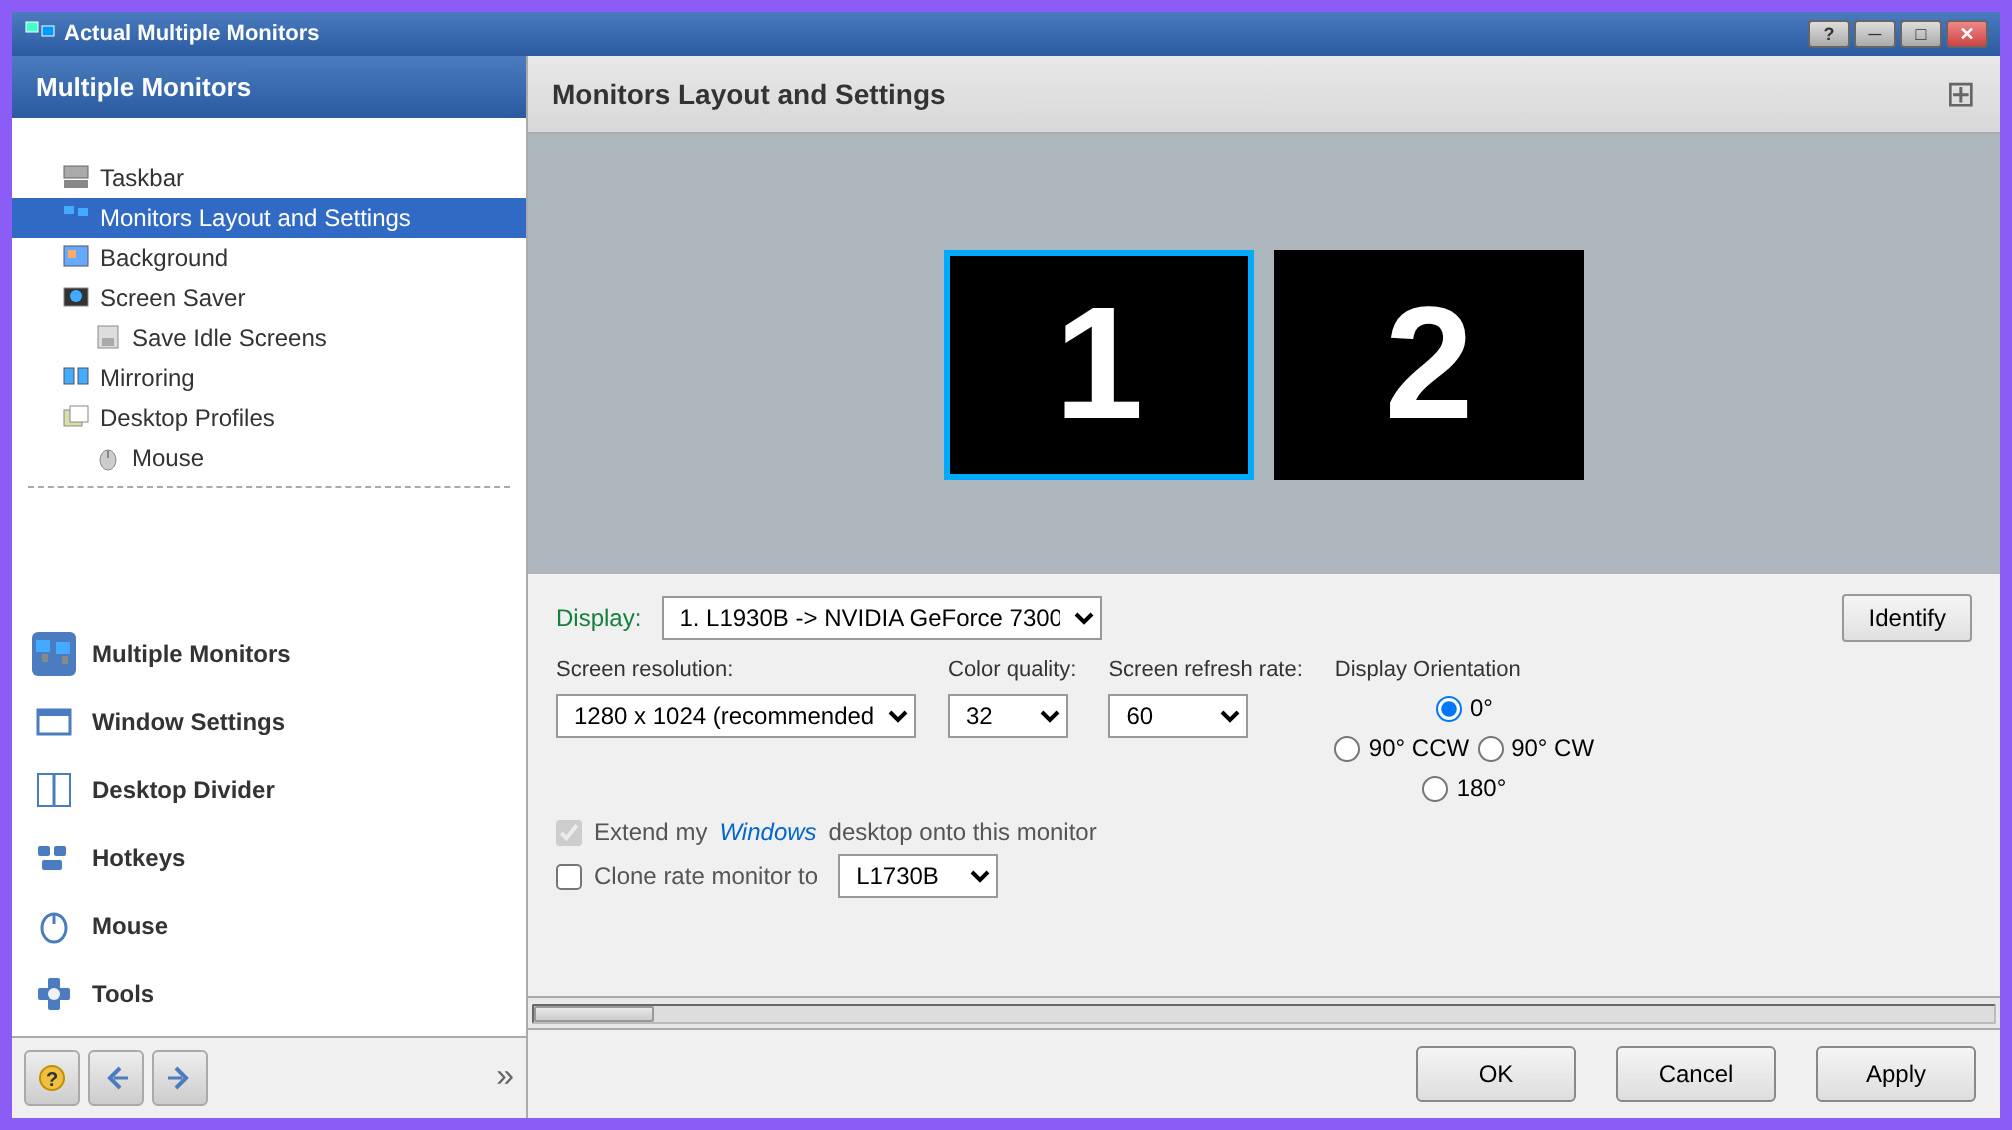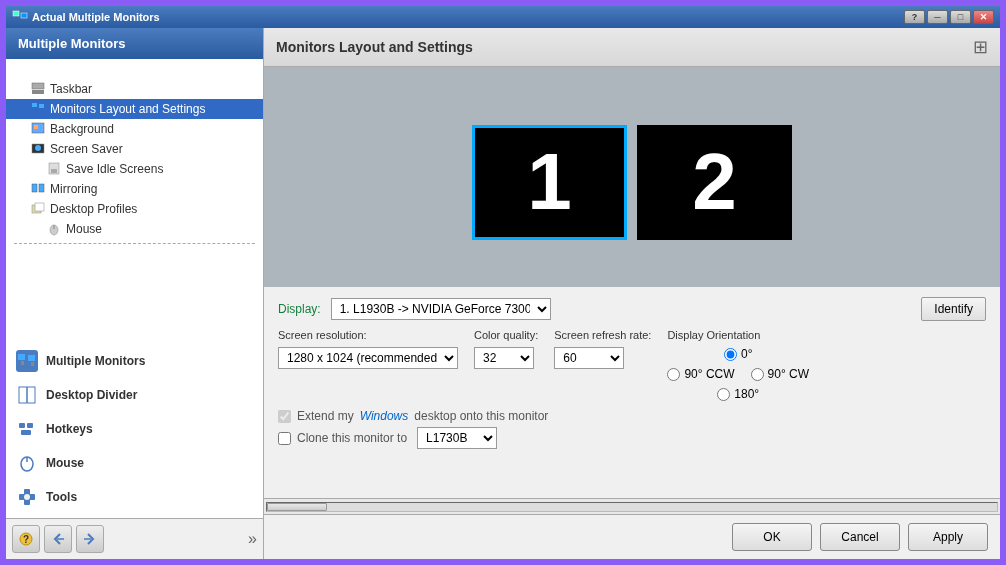--- a/index.html
+++ b/index.html
@@ -113,21 +113,21 @@
     .radio-row-center { justify-content: center; }
     .radio-input { cursor: pointer; }
 
     .checkbox-row { display: flex; align-items: center; gap: 6px; margin-bottom: 4px; }
     .checkbox-input { cursor: pointer; }
     .checkbox-label { font-size: 12px; color: #555; }
 
     
     .bottom-bar {
       border-top: 1px solid #aaa; padding: 8px 12px; display: flex; align-items: center;
-      justify-content: flex-end; gap: 8px; background: #f0f0f0;
+      justify-content: flex-end; gap: 20px; background: #f0f0f0;
     }
     .action-btn {
       height: 28px; width: 80px; border: 1px solid #888;
       background: linear-gradient(to bottom, #f5f5f5, #ddd);
       font-size: 12px; cursor: pointer; border-radius: 3px;
     }
 
     .nav-icon-blue { background: #4a7cbf; border-radius: 3px; }
 
     
@@ -249,20 +249,29 @@
         <button class="nav-btn">
           <span class="nav-btn-icon nav-icon-blue">
             <svg width="20" height="20">
                 <rect x="1" y="3" width="7" height="6" fill="#4af"></rect>
                 <rect x="11" y="4" width="7" height="6" fill="#4af"></rect>
                 <rect x="4" y="10" width="3" height="4" fill="#888"></rect>
                 <rect x="14" y="11" width="3" height="4" fill="#888"></rect>
               </svg>
           </span>
           <span class="nav-btn-label">Multiple Monitors</span>
+        </button>
+        <button class="nav-btn">
+          <span class="nav-btn-icon">
+            <svg width="20" height="20">
+                <rect x="2" y="4" width="16" height="12" fill="none" stroke="#4a7cbf" stroke-width="1.5"></rect>
+                <rect x="2" y="4" width="16" height="3" fill="#4a7cbf"></rect>
+              </svg>
+          </span>
+          <span class="nav-btn-label">Window Settings</span>
         </button>
         <button class="nav-btn">
           <span class="nav-btn-icon">
             <svg width="20" height="20">
                 <rect x="2" y="2" width="16" height="16" fill="none" stroke="#4a7cbf" stroke-width="1"></rect>
                 <line x1="10" y1="2" x2="10" y2="18" stroke="#4a7cbf" stroke-width="1.5"></line>
               </svg>
           </span>
           <span class="nav-btn-label">Desktop Divider</span>
         </button>
@@ -369,21 +378,21 @@
               <option>85</option>
             </select>
           </div>
           <div class="settings-col">
             <span class="settings-col-label">Display Orientation</span>
             <div class="radio-group">
               <div class="radio-row radio-row-center">
                 <input type="radio" name="orient" class="radio-input" checked="" style="">
                 <span>0°</span>
               </div>
-              <div style="display:flex; gap:16px;">
+              <div style="display:flex; gap:4px;">
                 <div class="radio-row">
                   <input type="radio" name="orient" class="radio-input" style="">
                   <span>90° CCW</span>
                 </div>
                 <div class="radio-row">
                   <input type="radio" name="orient" class="radio-input" style="">
                   <span>90° CW</span>
                 </div>
               </div>
               <div class="radio-row radio-row-center">
@@ -395,21 +404,21 @@
         </div>
 
         <div class="checkbox-row">
           <input type="checkbox" class="checkbox-input" checked="" disabled="" style="">
           <span style="font-size:12px;color:#555;">Extend my </span>
           <span style="font-size:12px;color:#0066cc;font-style:italic;">Windows</span>
           <span style="font-size:12px;color:#555;"> desktop onto this monitor</span>
         </div>
         <div class="checkbox-row">
           <input type="checkbox" class="checkbox-input" style="">
-          <span class="checkbox-label">Clone this monitor to</span>
+          <span class="checkbox-label">Clone rate monitor to</span>
           <select class="settings-select" style="width:80px; margin-left:4px;">
             <option>L1730B</option>
           </select>
         </div>
       </div>
 
       <div class="right-scrollbar-area">
         <div class="scrollbar-track">
           <div class="scrollbar-thumb"></div>
         </div>

